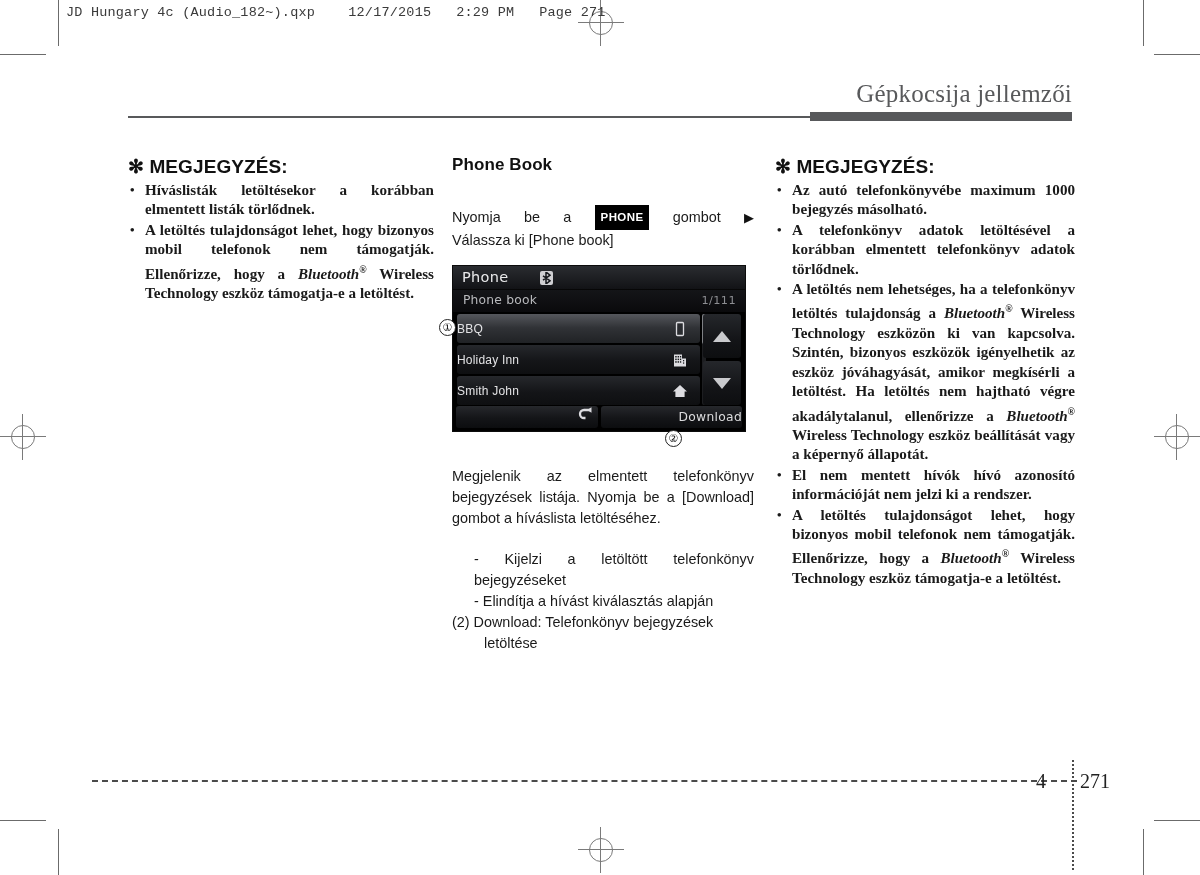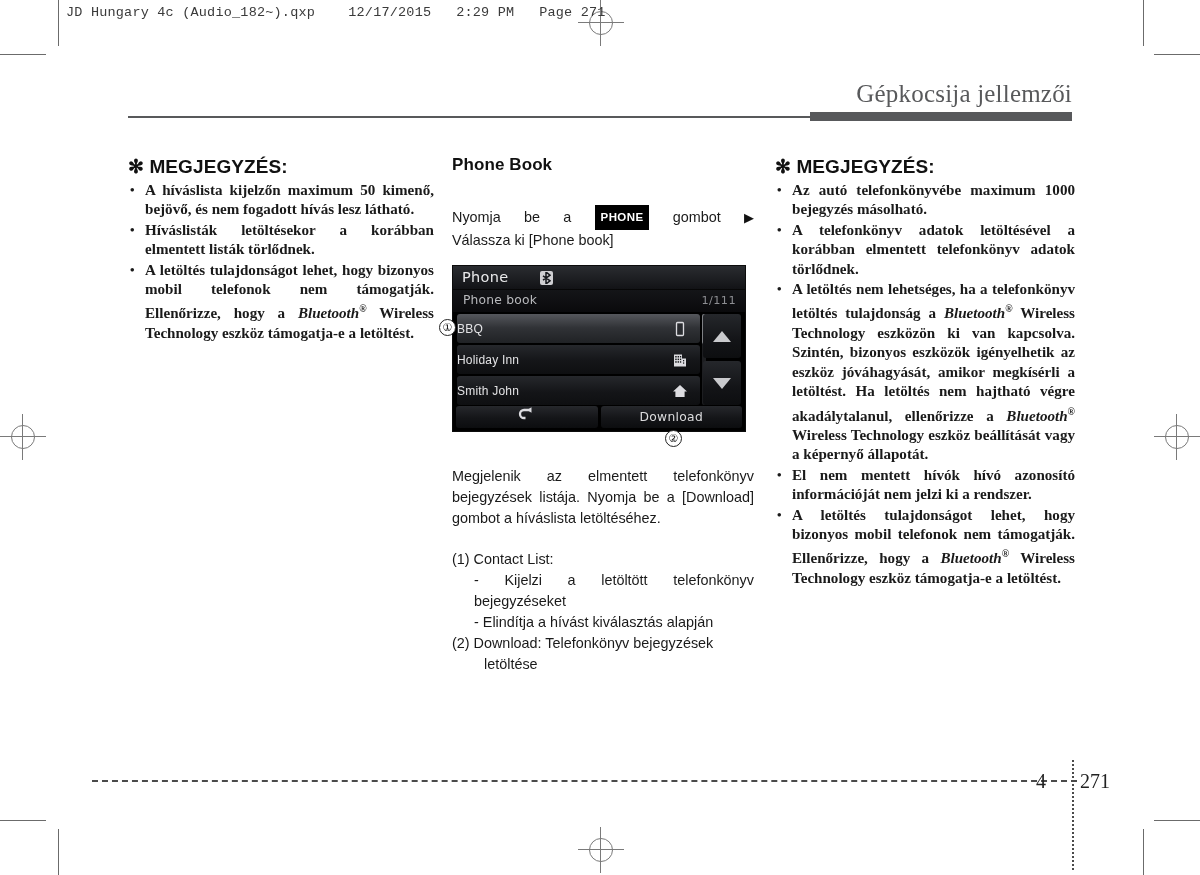--- a/index.html
+++ b/index.html
@@ -183,21 +183,21 @@
     width: 0; height: 0; border-left: 9px solid transparent;
     border-right: 9px solid transparent; border-top: 11px solid #c9cacd;
   }
   .dev-footer {
     position: absolute; left: 0; bottom: 0; width: 100%; height: 25px;
     display: flex; gap: 3px; padding: 0 3px 3px 3px;
   }
   .fbtn {
     flex: 1; border-radius: 3px;
     background: linear-gradient(180deg,#26282c 0%, #141518 55%, #0c0d0f 100%);
-    display: flex; align-items: center; justify-content: center;
+    display: flex; align-items: center; justify-content: flex-end;
   }
   .fbtn .txt {
     font-size: 12.3px; color: #dcdcde; letter-spacing: .3px;
     font-family: "DejaVu Sans", sans-serif;
   }
   .callout {
     position: absolute; width: 17px; height: 17px;
     border: 1px solid #222; border-radius: 50%;
     background: #fff; color: #111;
     font-size: 11px; line-height: 15px; text-align: center;
@@ -263,21 +263,20 @@
 
   <div class="slug">JD Hungary 4c (Audio_182~).qxp    12/17/2015   2:29 PM   Page 271</div>
 
   <div class="title-rule-thin"></div>
   <div class="title-rule"></div>
   <div class="chapter-title">Gépkocsija jellemzői</div>
 
   <div class="col col-left">
     <div class="note-head">✻ MEGJEGYZÉS:</div>
     <ul class="note-list">
-      <li>A híváslista kijelzőn maximum 50 kimenő, bejövő, és nem fogadott hívás lesz látható.</li>
       <li>Híváslisták letöltésekor a korábban elmentett listák törlődnek.</li>
       <li><span>A letöltés tulajdonságot lehet, hogy bizonyos mobil telefonok nem támogatják. Ellenőrizze, hogy a </span><span class="bt"><span>Bluetooth</span><sup>®</sup></span><span> Wireless Technology eszköz támogatja-e a letöltést.</span></li>
     </ul>
   </div>
 
   <div class="col col-mid">
     <div class="mid-head">Phone Book</div>
 
     <div class="instr">
       <span class="l1">
@@ -375,21 +374,20 @@
         </div>
         <div class="fbtn">
           <span class="txt">Download</span>
         </div>
       </div>
     </div>
 
     <div class="body-par" style="margin-top:34px;">Megjelenik az elmentett telefonkönyv bejegyzések listája. Nyomja be a [Download] gombot a híváslista letöltéséhez.</div>
 
     <div class="list-par" style="margin-top:20px;">
-      <span class="lvl1">(1) Contact List:</span>
       <span class="lvl2">- Kijelzi a letöltött telefonkönyv bejegyzéseket</span>
       <span class="lvl2">- Elindítja a hívást kiválasztás alapján</span>
       <span class="lvl1">(2) Download: Telefonkönyv bejegyzések</span>
       <span class="cont">letöltése</span>
     </div>
   </div>
 
   <div class="col col-right">
     <div class="note-head">✻ MEGJEGYZÉS:</div>
     <ul class="note-list">

